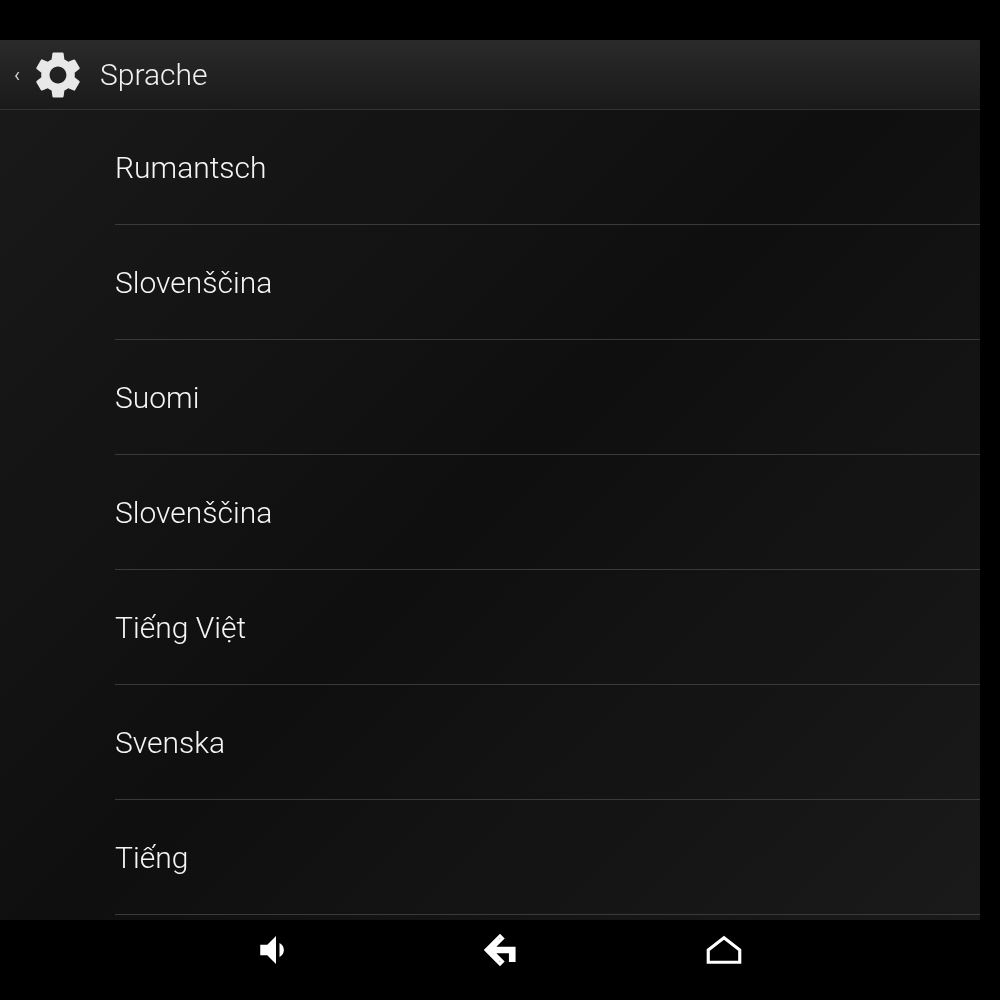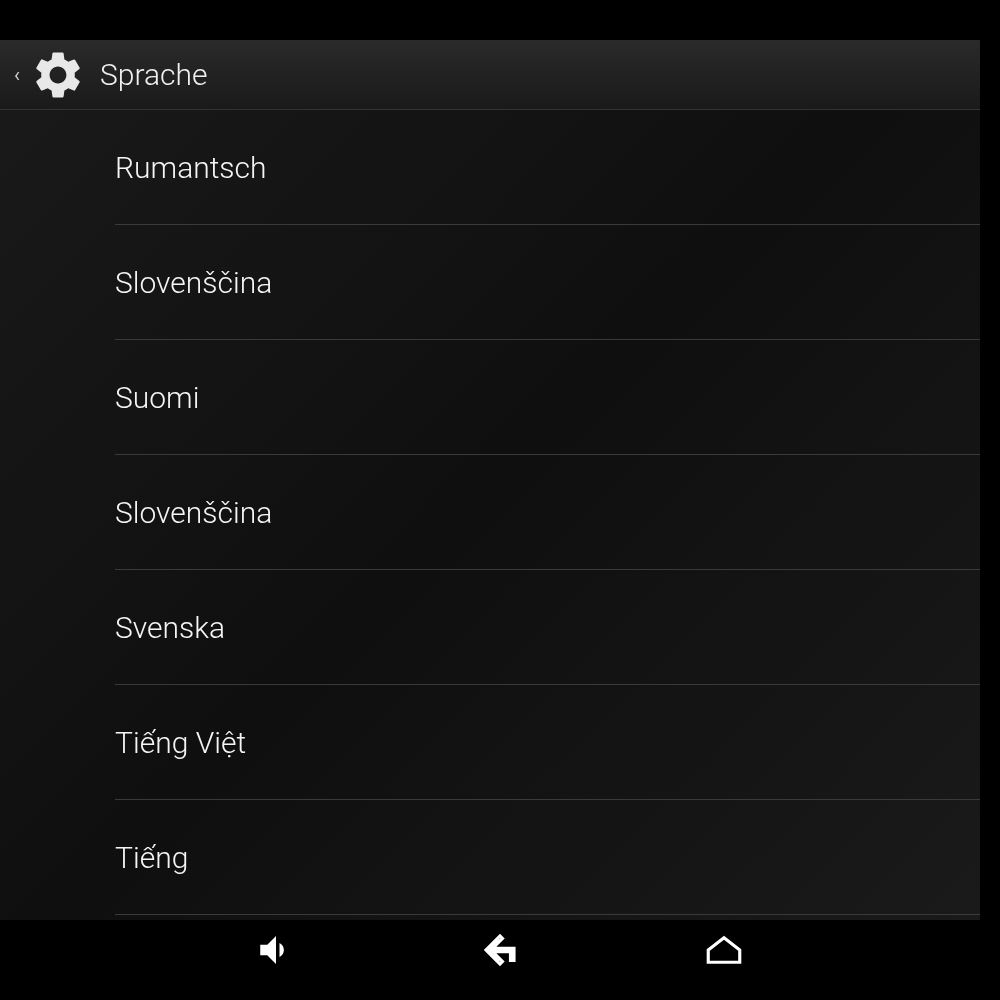--- a/index.html
+++ b/index.html
@@ -121,24 +121,24 @@
     <div class="list-item">
       <span class="item-label">Slovenščina</span>
     </div>
     <div class="list-item">
       <span class="item-label">Suomi</span>
     </div>
     <div class="list-item">
       <span class="item-label">Slovenščina</span>
     </div>
     <div class="list-item">
-      <span class="item-label">Svenska</span>
+      <span class="item-label">Tiếng Việt</span>
     </div>
     <div class="list-item">
-      <span class="item-label">Tiếng Việt</span>
+      <span class="item-label">Svenska</span>
     </div>
     <div class="list-item">
       <span class="item-label">Tiếng</span>
     </div>
   </div>
 </div>
 
 <div class="navbar">
   <div class="nav-btn">
     <svg viewBox="0 0 24 24">

